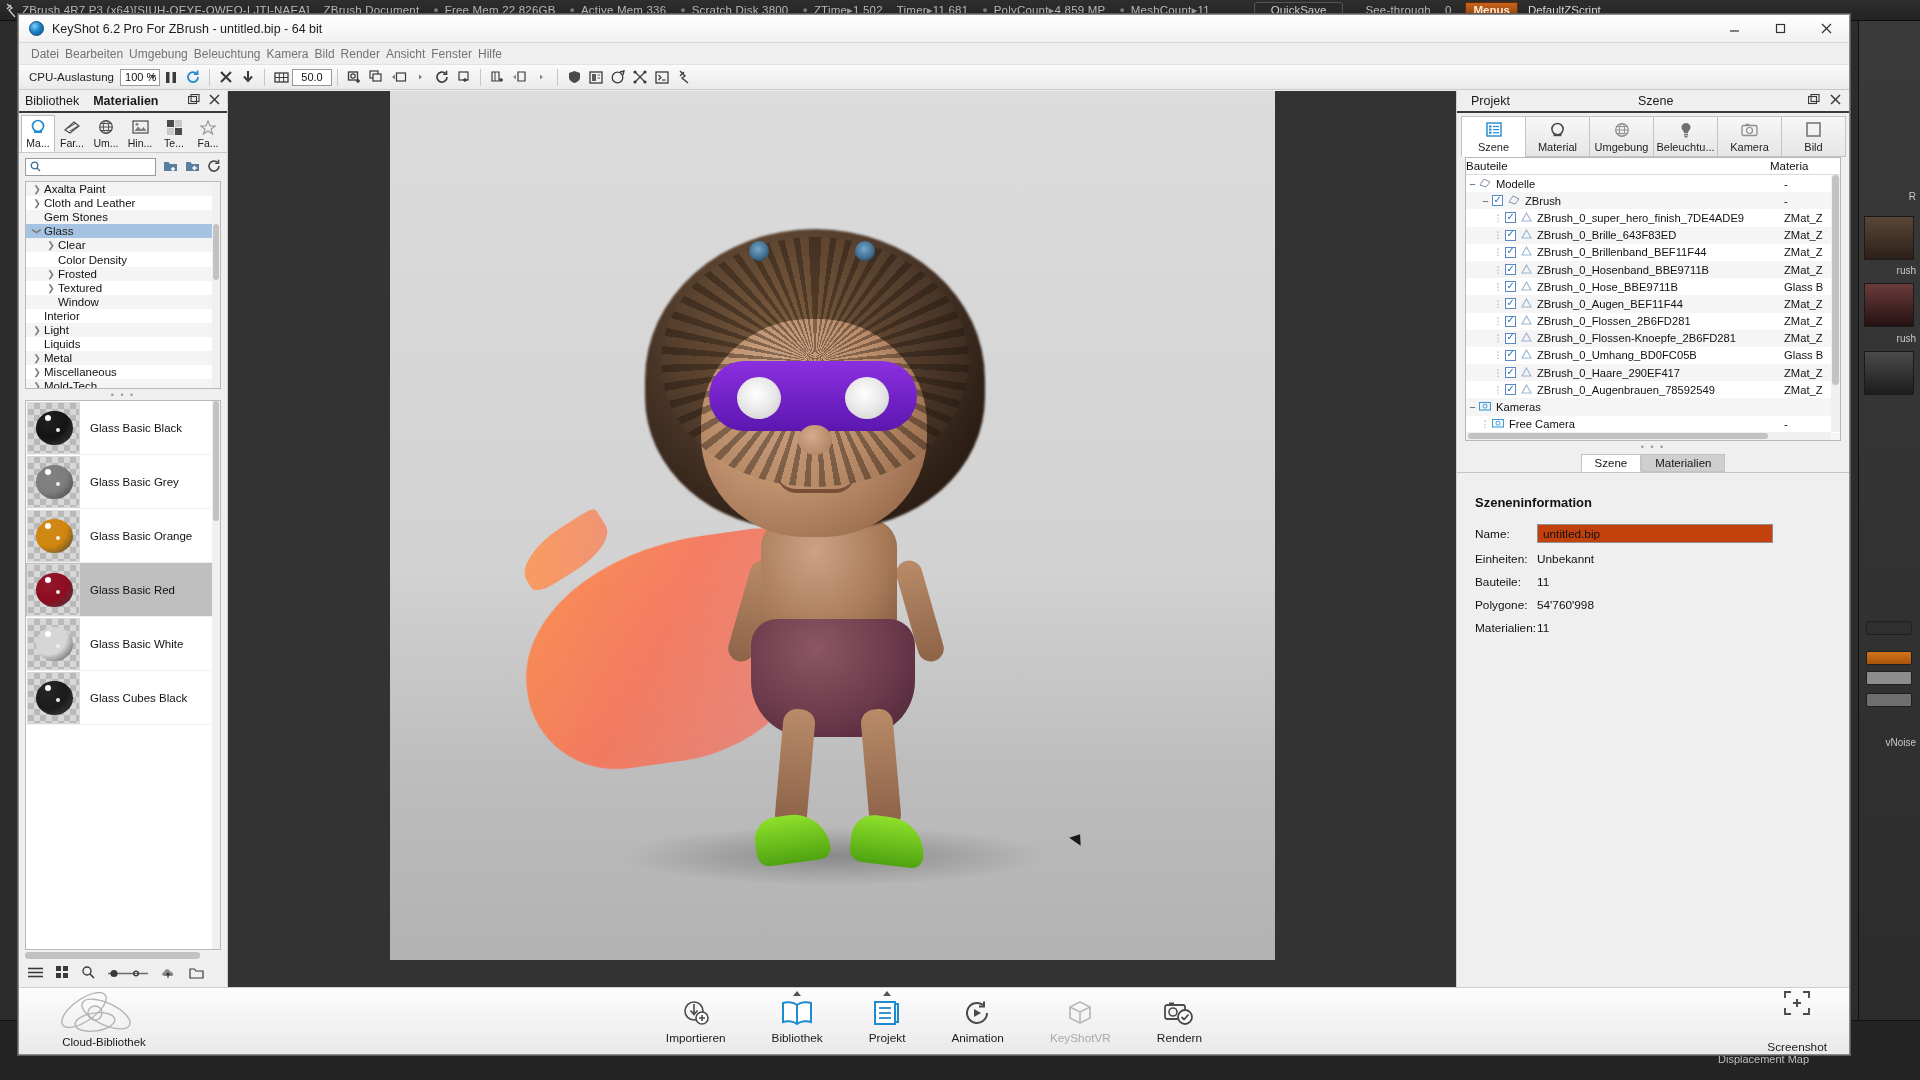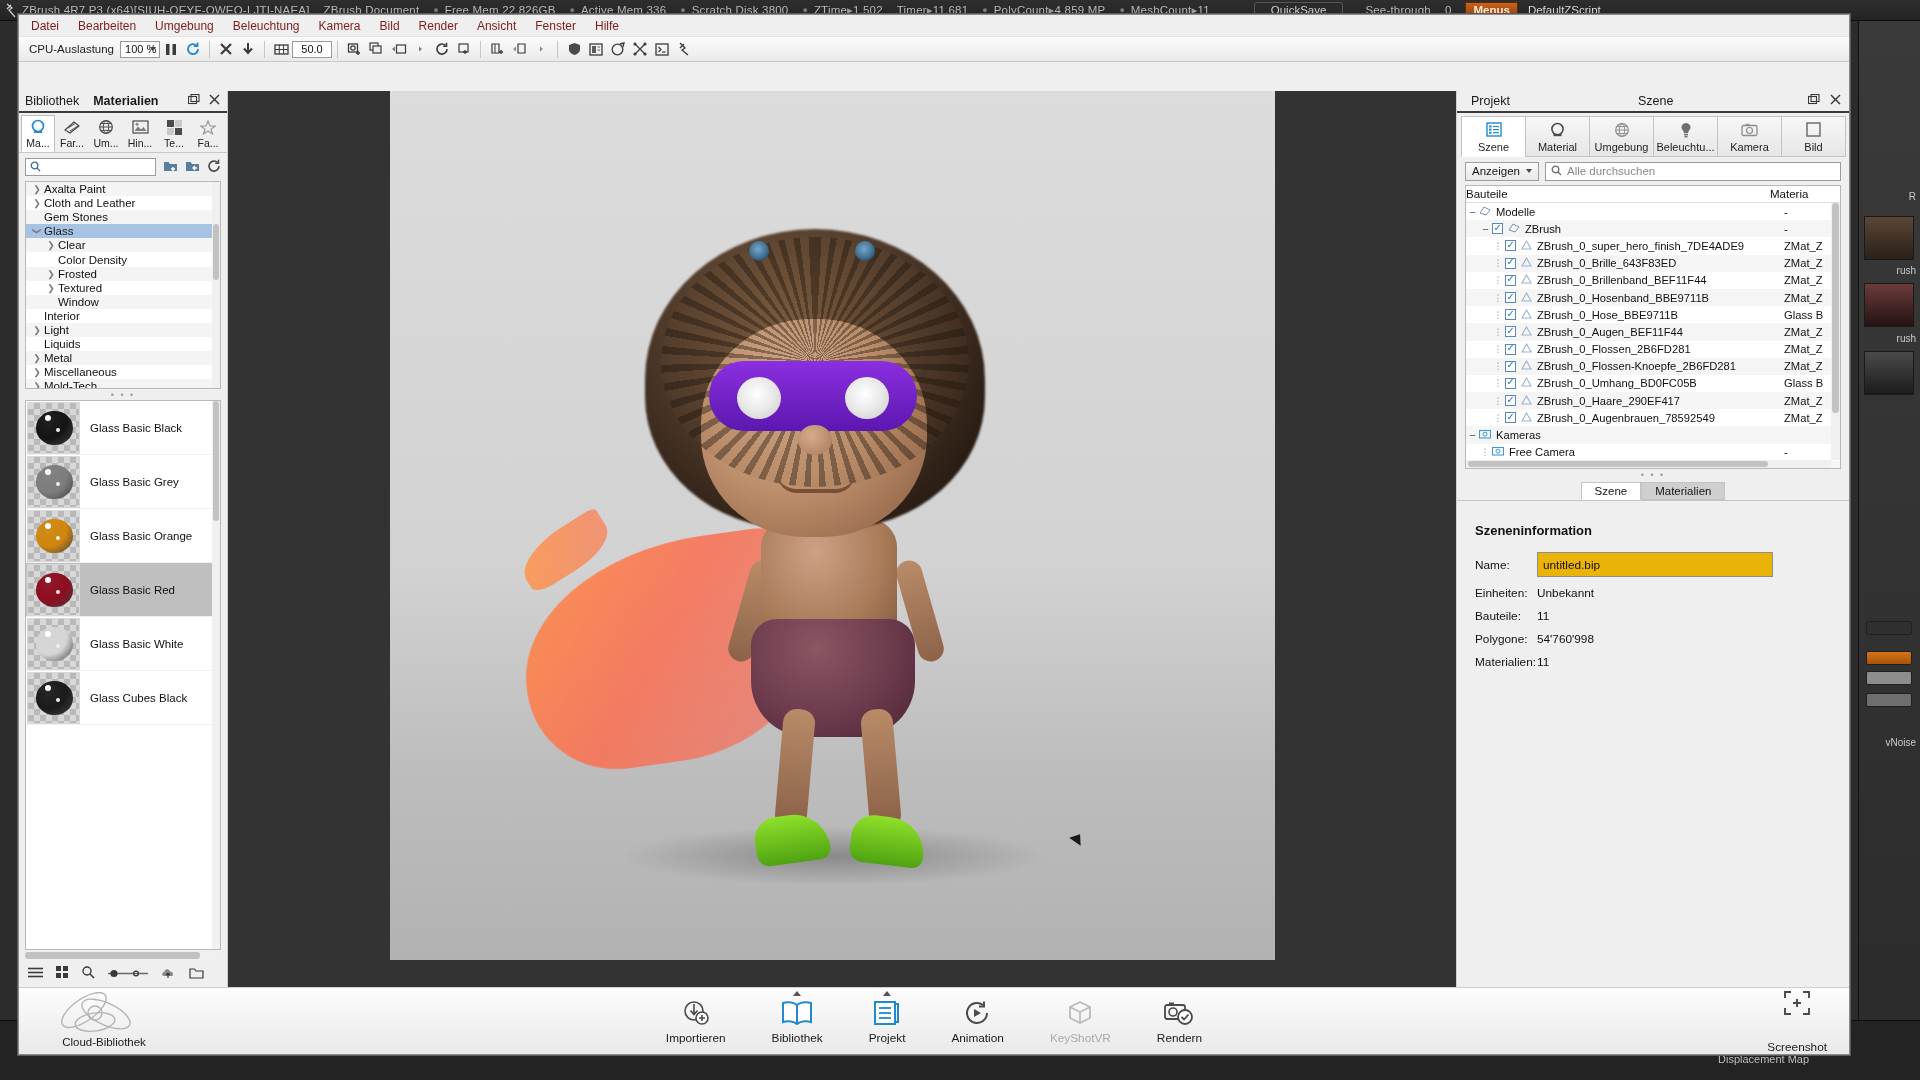--- a/index.html
+++ b/index.html
@@ -48,21 +48,21 @@
     background:radial-gradient(circle at 35% 32%, #7fd0ff 0%, #1b84c8 45%, #0a4f80 100%);
     border:1px solid #0a4f80; margin-right:8px; }
   #ks-title-text { font-size:12.5px; color:#1d1d1d; }
   #ks-win-btns { margin-left:auto; display:flex; }
   #ks-win-btns div { width:46px; height:28px; display:flex; align-items:center;
     justify-content:center; color:#333; font-size:13px; }
 
   
   #ks-menubar { height:22px; background:#efefef; display:flex; align-items:center;
     padding-left:12px; border-bottom:1px solid #e2e2e2; }
-  #ks-menubar span { font-size:12px; color:#7f1d1d; margin-right:19px; }
+  #ks-menubar span { font-size:12px; color:#737373; margin-right:6px; }
 
   
   #ks-toolbar { height:25px; background:linear-gradient(#fbfbfb,#eaeaea);
     border-bottom:1px solid #c9c9c9; display:flex; align-items:center; padding:0 6px; }
   #ks-toolbar .tb-lbl { font-size:11.5px; color:#1f1f1f; margin:0 6px 0 4px; }
   .tb-combo { width:40px; height:17px; background:#fff; border:1px solid #9a9a9a;
     font-size:11px; display:flex; align-items:center; padding-left:4px; color:#111;
     position:relative; }
   .tb-combo .car { position:absolute; right:3px; width:0;height:0;
     border-left:3.5px solid transparent;border-right:3.5px solid transparent;
@@ -248,21 +248,21 @@
   #proj-subtabs { height:20px; display:flex; justify-content:center; align-items:flex-end;
     border-bottom:1px solid #c4c4c4; }
   .pst { font-size:11.5px; padding:2px 13px; border:1px solid #c4c4c4; color:#161616; }
   .pst.sel { background:#fff; border-bottom-color:#fff; }
   .pst.un { background:#cfcfcf; }
   #sceneinfo { padding:22px 17px 0 18px; }
   #sceneinfo h3 { font-size:13px; font-weight:bold; color:#111; margin-bottom:14px; }
   .inf { display:flex; align-items:center; margin-bottom:9px; font-size:11.8px; color:#111; }
   .inf .k { width:62px; }
   .inf .v { }
-  #name-input { width:236px; height:25px; border:1px solid #8e8e8e; background:#eab308;
+  #name-input { width:236px; height:19px; border:1px solid #8e8e8e; background:#c2410c;
     font-size:11.8px; padding-left:5px; display:flex; align-items:center; color:#111; }
 
   
   #ks-dock { position:absolute; left:0; right:0; bottom:0; height:67px;
     background:linear-gradient(#fdfdfd,#e9e9e9); border-top:1px solid #cfcfcf;
     display:flex; align-items:center; }
   #cloud-lib { position:absolute; left:10px; top:2px; width:150px; height:62px;
     display:flex; flex-direction:column; align-items:center; justify-content:flex-end; }
   #cloud-lib .lbl { font-size:11.5px; color:#1a1a1a; padding-bottom:4px; }
   #dock-center { margin:0 auto; display:flex; gap:46px; }
@@ -331,20 +331,42 @@
   <div id="zb-bottom">
     <div class="zb-bl" style="left:1622px; top:12px; color:#9c9c9c">Vertical Only</div>
     <div class="zb-bl" style="left:1718px; top:32px">Displacement Map</div>
     <div class="zb-bl" style="left:1622px; top:-14px; color:#cfcfcf">Xpose</div>
     <div id="zb-bottom-arrows">▲▼</div>
   </div>
 </div>
 
 <div id="keyshot-window">
 
+  <div id="ks-titlebar">
+    <div class="app-dot"></div>
+    <div id="ks-title-text">KeyShot 6.2 Pro For ZBrush - untitled.bip  - 64 bit</div>
+    <div id="ks-win-btns">
+      <div>
+        <svg width="11" height="11">
+            <line x1="1" y1="8" x2="10" y2="8" stroke="#333" stroke-width="1.2"></line>
+          </svg>
+      </div>
+      <div>
+        <svg width="11" height="11">
+            <rect x="1.5" y="1.5" width="8" height="8" fill="none" stroke="#333" stroke-width="1.2"></rect>
+          </svg>
+      </div>
+      <div>
+        <svg width="11" height="11">
+            <line x1="1" y1="1" x2="10" y2="10" stroke="#333" stroke-width="1.3"></line>
+            <line x1="10" y1="1" x2="1" y2="10" stroke="#333" stroke-width="1.3"></line>
+          </svg>
+      </div>
+    </div>
+  </div>
 
   <div id="ks-menubar">
     <span>Datei</span>
     <span>Bearbeiten</span>
     <span>Umgebung</span>
     <span>Beleuchtung</span>
     <span>Kamera</span>
     <span>Bild</span>
     <span>Render</span>
     <span>Ansicht</span>
@@ -889,35 +911,20 @@
         <div class="pt">
           <span class="ic">
             <svg width="15" height="15">
                 <rect x="1" y="1" width="13" height="13" fill="none" stroke="#6f6f6f" stroke-width="1.5"></rect>
               </svg>
           </span>
           <span>Bild</span>
         </div>
       </div>
 
-      <div id="proj-filter">
-        <span class="btn-drop">
-          <span>Anzeigen</span>
-          <span class="car"></span>
-        </span>
-        <span id="proj-search">
-          <span>
-            <svg width="11" height="11">
-                <circle cx="4.5" cy="4.5" r="3.3" fill="none" stroke="#6a6a6a" stroke-width="1.3"></circle>
-                <line x1="7" y1="7" x2="10" y2="10" stroke="#6a6a6a" stroke-width="1.3"></line>
-              </svg>
-          </span>
-          <span>Alle durchsuchen</span>
-        </span>
-      </div>
 
       <div id="scene-tree">
         <div id="scene-tree-head">
           <span class="c1">Bauteile</span>
           <span class="c2">Materia</span>
         </div>
         <div id="scene-tree-rows">
             <div class="str">
               <span class="nmcell">
                 <span class="pm">−</span>

